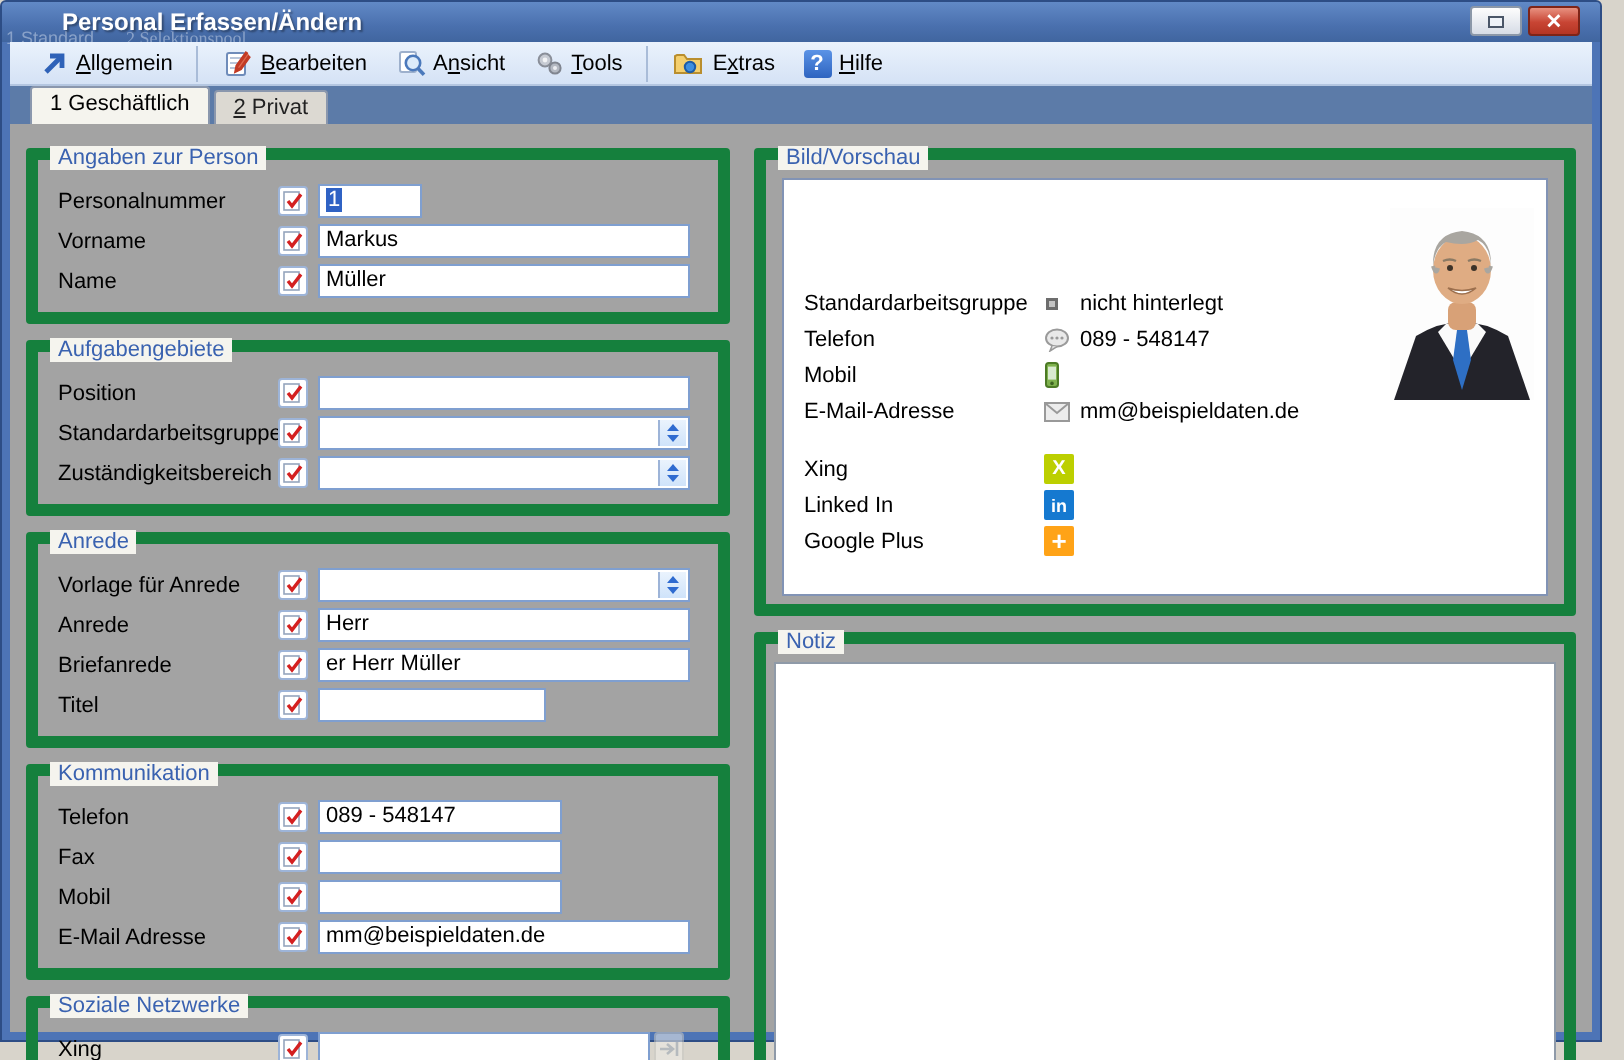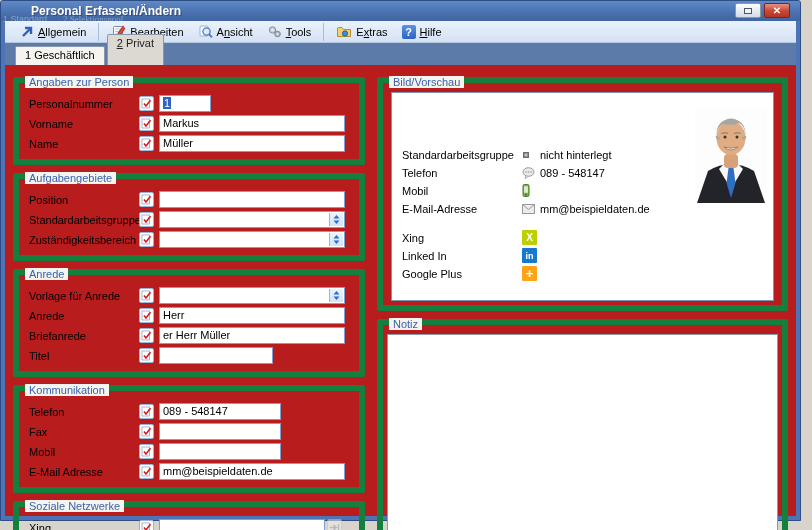--- a/index.html
+++ b/index.html
@@ -18,36 +18,36 @@
   .ghost-tab { position:absolute; top:13px; font-size:9px; color:#cdd9ec; opacity:.5; }
   .ghost-1 { left:2px; } .ghost-2 { left:62px;font-family:Liberation Serif, serif; }
   .winbtns { position:absolute; right:10px; top:2px; display:flex; gap:3px; }
   .wbtn { width:26px; height:15px; border-radius:2px; display:flex; align-items:center; justify-content:center; }
   .wbtn.restore { background:linear-gradient(180deg,#fdfdfd,#d6dce6); border:1px solid #8b97a8; }
   .wbtn.restore .sq { width:8px; height:6px; border:1px solid #4a5668; background:#eef2f8; }
   .wbtn.close { background:linear-gradient(180deg,#e89180,#c84534 55%,#b53524); border:1px solid #7e2417;
                 color:#fff; font-weight:bold; font-size:10px; }
 
   
-  .frame { position:absolute; left:4px; right:4px; top:20px; bottom:4px; background:#b91c1c;
+  .frame { position:absolute; left:4px; right:4px; top:20px; bottom:4px; background:#a3a3a3;
            display:flex; flex-direction:column; }
 
   .toolbar { height:26px; background:linear-gradient(180deg,#eaf2fc,#d5e2f5); border-bottom:1px solid #b4c6e0;
              display:flex; align-items:center; padding-left:8px; }
   .titem { display:flex; align-items:center; gap:4px; padding:3px 7px; border-radius:2px; cursor:default; }
   .titem span { font-size:11px; }
   .tsep { width:1px; height:18px; background:#a9bcd8; margin:0 5px; }
   .hilfe-badge { width:14px; height:14px; background:linear-gradient(180deg,#5b93e6,#2e64c0); border-radius:2px;
                  color:#fff; font-weight:bold; font-size:10px; display:flex; align-items:center; justify-content:center; }
 
   .tabband { height:22px; background:#5c7ba8; display:flex; align-items:flex-end; padding-left:10px; gap:2px; }
   .tab { font-size:11px; padding:2px 9px 3px; border:1px solid #8a97ad; border-bottom:none;
          border-radius:2px 2px 0 0; }
   .tab.active { background:#f5f4ee; height:19px; position:relative; z-index:2; }
-  .tab.inactive { background:#dcd9d2; height:31px; color:#222;text-align:center; }
+  .tab.inactive { background:#dcd9d2; height:17px; color:#222;text-align:center; }
 
   .content { flex:1; display:flex; gap:12px; padding:12px 8px 8px 8px; }
   .col-left { width:352px; display:flex; flex-direction:column; }
   .col-right { flex:1; display:flex; flex-direction:column; }
 
   
   .fs { position:relative; border:6px solid #15803d; border-radius:2px; margin-bottom:8px; padding:9px 8px 4px 8px; }
   .fs-legend { position:absolute; top:-7px; left:6px; background:#f5f4ee; padding:0 4px; font-size:11px; color:#3a62b0; }
 
   .frow { display:flex; align-items:center; height:17px; margin:3px 2px; }

